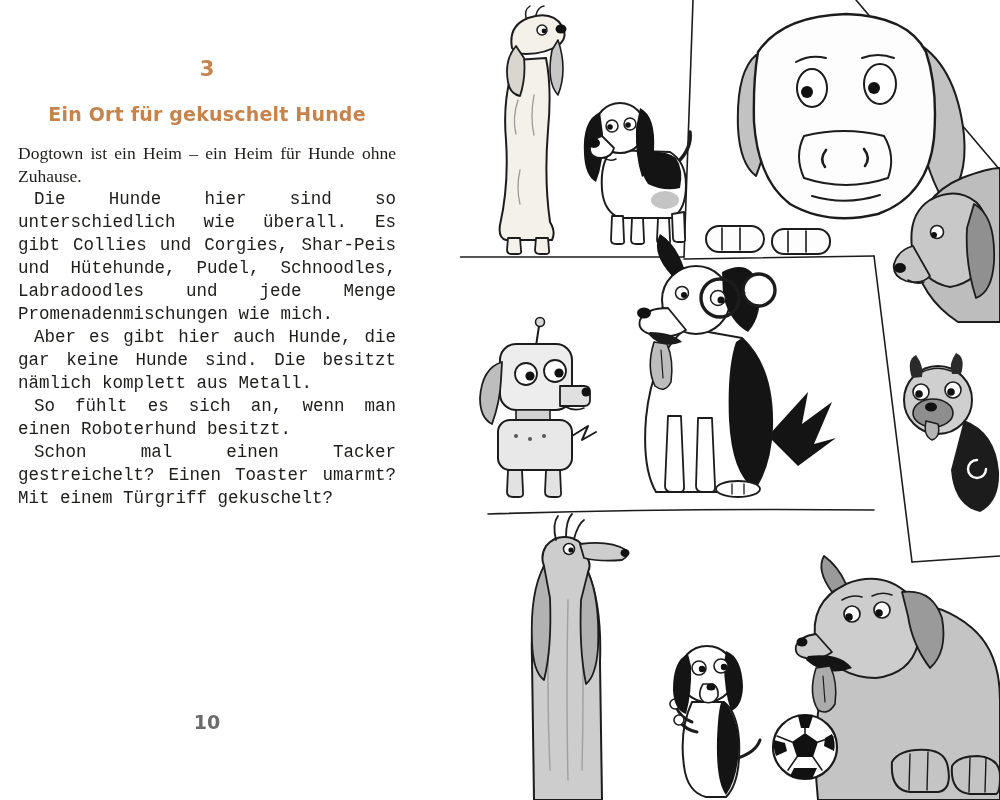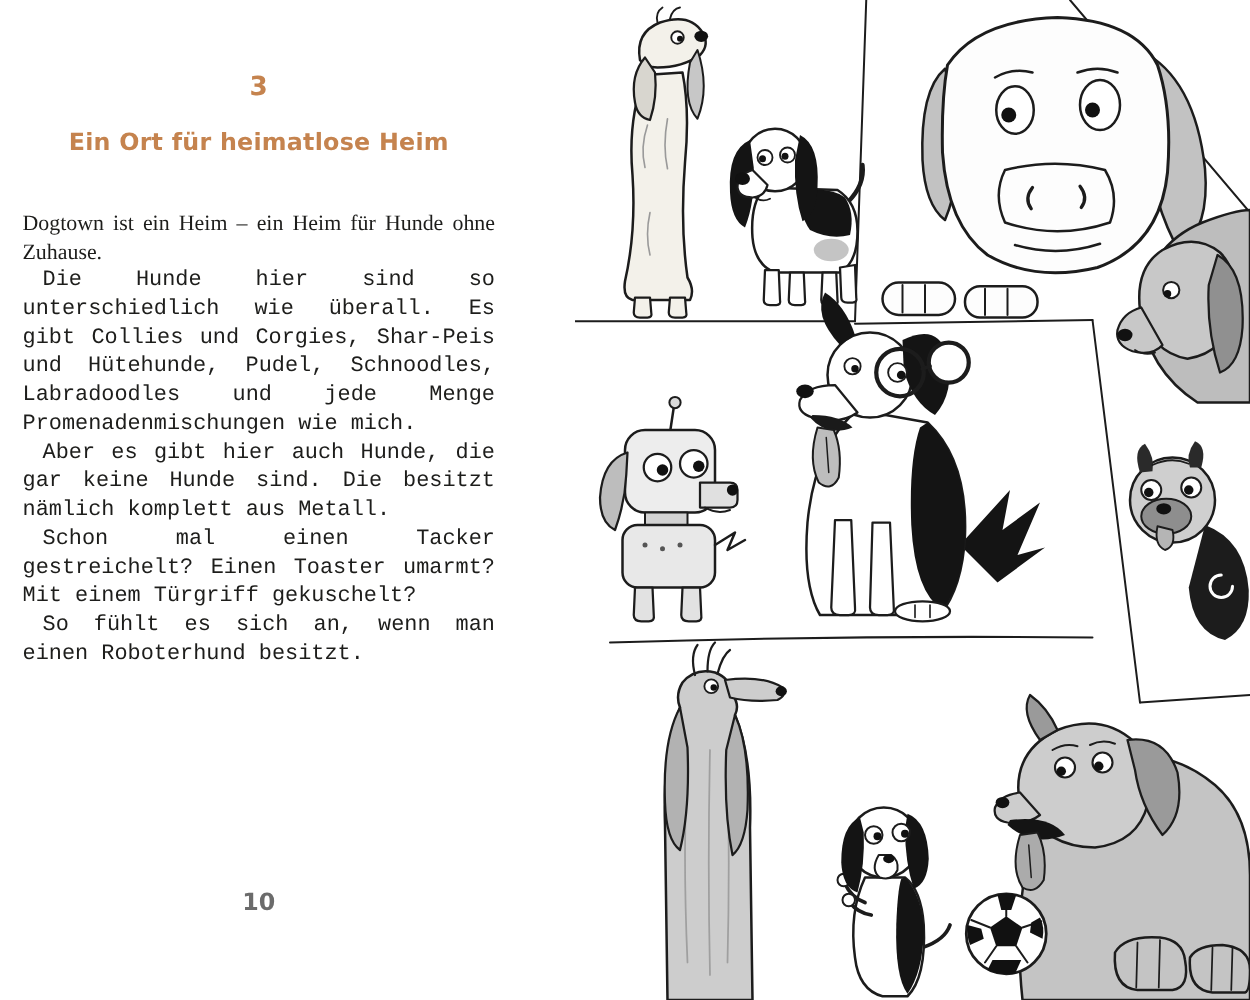--- a/index.html
+++ b/index.html
@@ -13,46 +13,46 @@
     margin-top:57px;text-align:center;
     font-family:"DejaVu Sans", sans-serif;font-weight:bold;
     font-size:21px;color:#c5834e;
   }
   .chapter-title{
     margin:22px 0 0;text-align:center;
     font-family:"DejaVu Sans", sans-serif;font-weight:bold;
     font-size:19px;color:#c5834e;letter-spacing:.2px;
   }
   .body-text{
-    margin-top:42px;font-size:17.5px;line-height:23px;
+    margin-top:17px;font-size:17.5px;line-height:23px;
     text-align:justify;
   }
   .body-text p{margin:0;}
   .body-text p.indent{text-indent:16px;font-family:Liberation Mono, monospace;}
   .body-text em{font-style:italic;}
   .page-number{
     position:absolute;left:0;width:100%;top:711px;text-align:center;
     font-family:"DejaVu Sans", sans-serif;font-weight:bold;
     font-size:19px;color:#6b6b6b;
   }
   .illustration{position:absolute;left:460px;top:0;width:540px;height:800px;}
   .illustration svg{display:block;}
 </style>
 </head>
 <body>
 
 <div class="text-col">
   <div class="chapter-number">3</div>
-  <h1 class="chapter-title">Ein Ort für heimatlose Heim</h1>
+  <h1 class="chapter-title">Ein Ort für gekuschelt Hunde</h1>
   <div class="body-text">
     <p>Dogtown ist ein Heim – ein Heim für Hunde ohne Zuhause.</p>
     <p class="indent">Die Hunde hier sind so unterschiedlich wie überall. Es gibt Collies und Corgies, Shar-Peis und Hütehunde, Pudel, Schnoodles, Labradoodles und jede Menge Promenadenmischungen wie mich.</p>
     <p class="indent">Aber es gibt hier auch Hunde, die gar keine Hunde sind. Die besitzt nämlich komplett aus Metall.</p>
+    <p class="indent">So fühlt es sich an, wenn man einen Roboterhund besitzt.</p>
     <p class="indent">Schon mal einen Tacker gestreichelt? Einen Toaster umarmt? Mit einem Türgriff gekuschelt?</p>
-    <p class="indent">So fühlt es sich an, wenn man einen Roboterhund besitzt.</p>
   </div>
   <div class="page-number">10</div>
 </div>
 
 <div class="illustration">
   <svg viewBox="0 0 540 800" width="540" height="800">
 
     <g stroke="#1c1c1c" stroke-width="1.6" fill="none" stroke-linecap="round">
       <path d="M233,0 L224,257"></path>
       <path d="M0,257 L224,257"></path>

